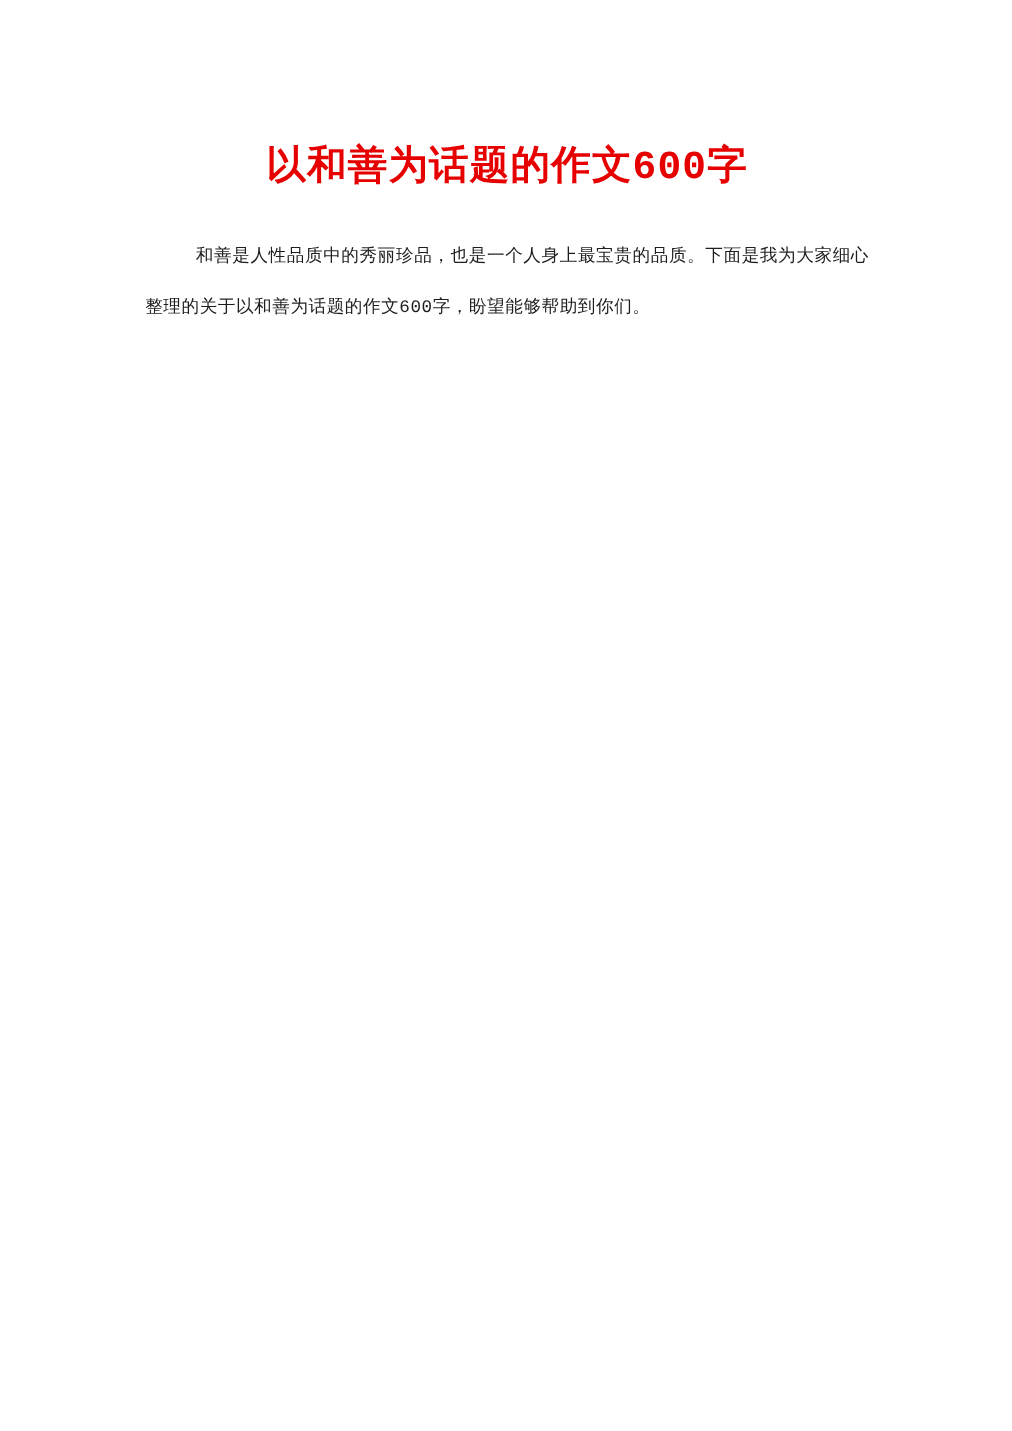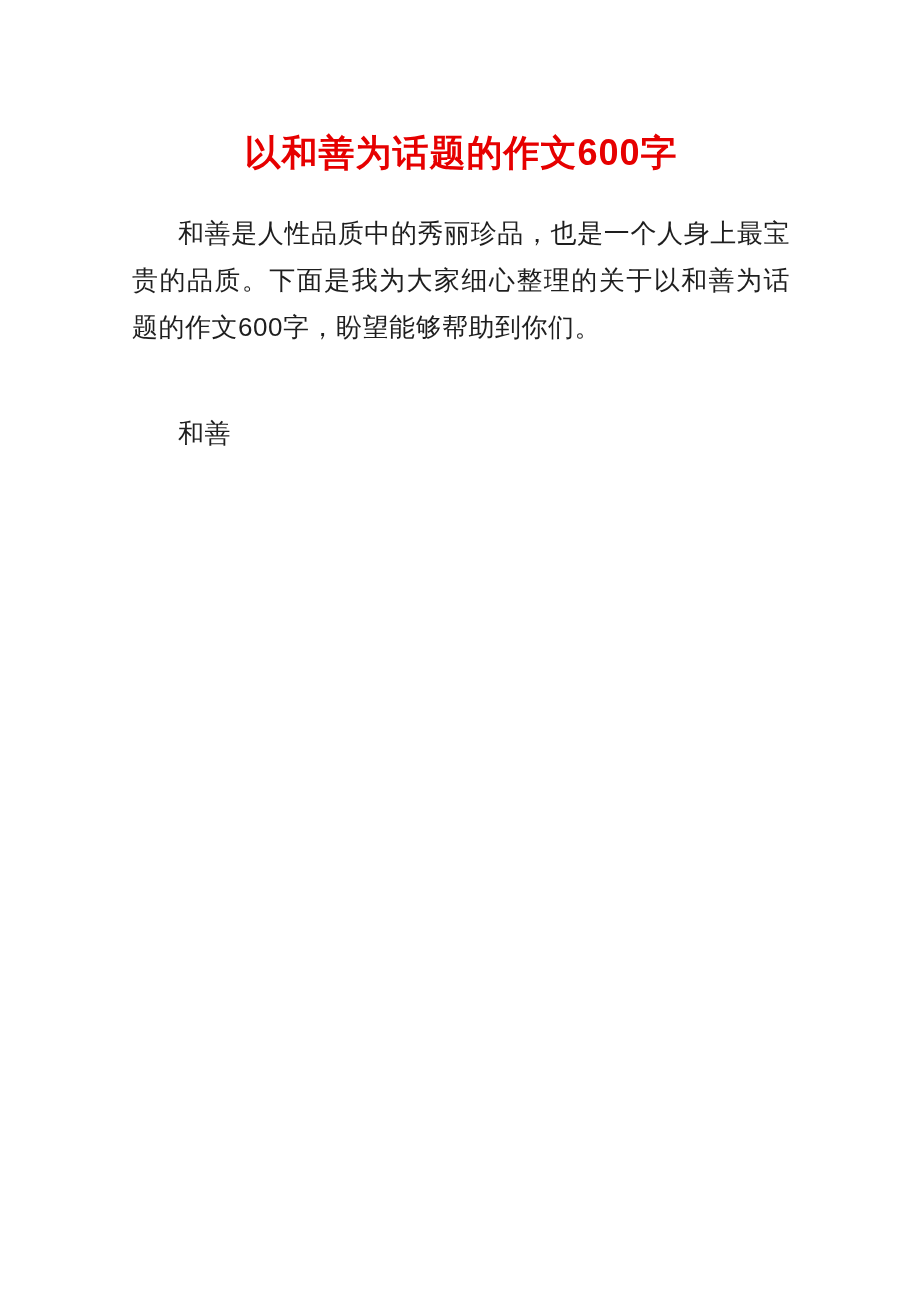--- a/index.html
+++ b/index.html
@@ -6,50 +6,49 @@
     margin: 0;
     padding: 0;
     background: #ffffff;
   }
   .page {
     position: relative;
     width: 920px;
     height: 952px;
     background: #ffffff;
     overflow: hidden;
-    font-family: Liberation Sans, sans-serif;
+    font-family: Liberation Mono, monospace;
     color: #1e1e1e;
   }
   .content {
     padding: 122px 130px 0 132px;
   }
   .doc-title {
     margin: 0 0 26px 0;
     font-size: 36px;
     font-weight: 700;
     line-height: 62px;
     text-align: center;
     letter-spacing: 1px;
     
   }
   .para {
     margin: 0;
-    font-size: 26px;
+    font-size: 16px;
     line-height: 47px;
     letter-spacing: 0.5px;
     text-align: justify;
     text-indent: 46px;
     word-break: break-all;
   }
   .para-intro { margin-bottom: 59px; }  
   .para-sub   { margin-bottom: 0; }
   .para-gap   { margin-bottom: 11px; }  
 </style>
 </head>
 <body>
 
 <div class="page" style="background: rgb(255, 255, 255); color: rgb(30, 30, 30);">
   <div class="content">
     <h1 class="doc-title" style="color: rgb(230, 0, 0);">以和善为话题的作文600字</h1>
     <p class="para para-intro">和善是人性品质中的秀丽珍品，也是一个人身上最宝贵的品质。下面是我为大家细心整理的关于以和善为话题的作文600字，盼望能够帮助到你们。</p>
-    <p class="para para-sub">和善</p>
   </div>
 </div>
 
 </body></html>

